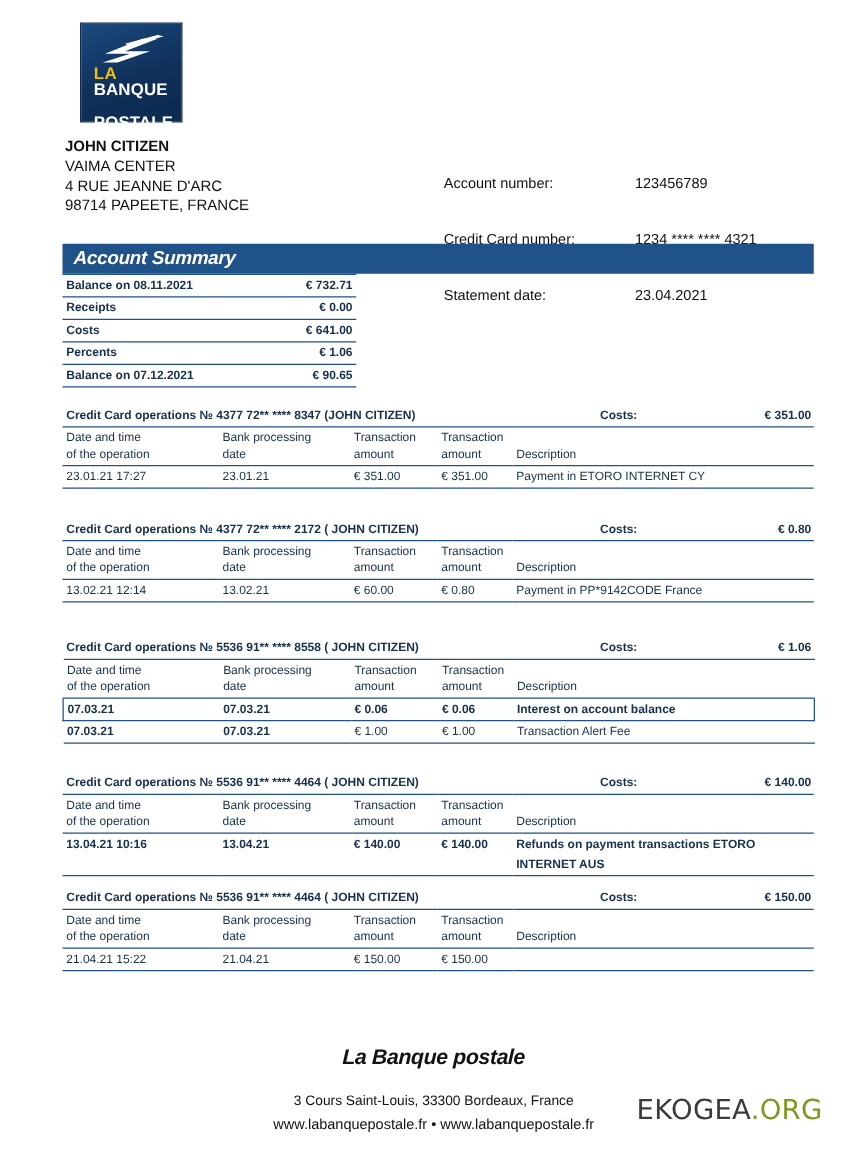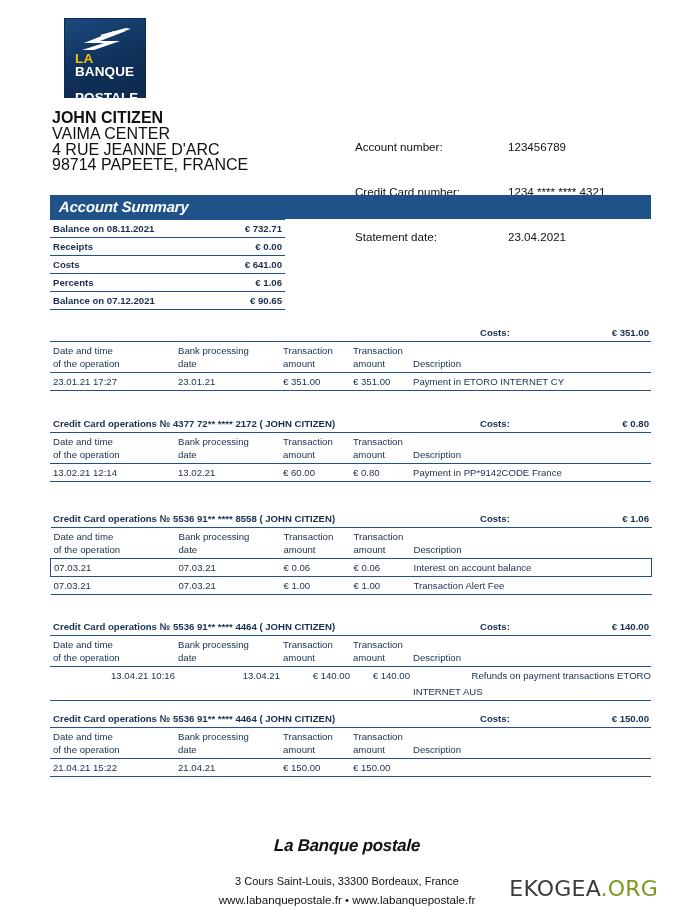--- a/index.html
+++ b/index.html
@@ -71,21 +71,21 @@
     color: #ffffff;
     letter-spacing: 0.1px;
     line-height: 1;
   }
 
   
   .addr {
     position: absolute;
     left: 52px;
     top: 110px;
-    font-size: 16px;
+    font-size: 12px;
     line-height: 15.8px;
     color: #111;
   }
   .addr .name { font-weight: bold; }
 
   
   .acct {
     position: absolute;
     left: 355px;
     top: 110px;
@@ -178,27 +178,27 @@
     padding: 3px 0 3px 3px;
     border-bottom: 1.6px solid #1f5288;
     line-height: 11px;
   }
   .tbl tr.data.boxed td {
     border-top: 1.4px solid #1f5288;
     border-bottom: 1.4px solid #1f5288;
   }
   .tbl tr.data.boxed td:first-child { border-left: 1.4px solid #1f5288; }
   .tbl tr.data.boxed td:last-child { border-right: 1.4px solid #1f5288; }
-  .tbl tr.data.nolinebottom td { border-bottom: none; text-align: right; }
+  .tbl tr.data.nolinebottom td { border-bottom: none; }
   .tbl tr.cont td {
     padding: 2px 0 3px 3px;
     border-bottom: 1.6px solid #1f5288;
     line-height: 11px;
   }
-  .b { font-weight: normal; }
+  .b { font-weight: bold; }
 
   
   .footer-title {
     position: absolute;
     left: 0;
     top: 836px;
     width: 694px;
     text-align: center;
     font-size: 17px;
     font-weight: bold;
@@ -295,20 +295,21 @@
       </tr>
       <tr>
         <td>Balance on 07.12.2021</td>
         <td class="amt">€ 90.65</td>
       </tr>
     </tbody>
   </table>
 
   <div class="block" style="top:325px;">
     <div class="blk-head">
+      <span class="title">Credit Card operations № 4377 72** **** 8347 (JOHN CITIZEN)</span>
       <span class="costs-label">Costs:</span>
       <span class="costs-amt">€ 351.00</span>
     </div>
     <table class="tbl">
       <colgroup>
           <col class="c1">
           <col class="c2">
           <col class="c3">
           <col class="c4">
           <col class="c5">

